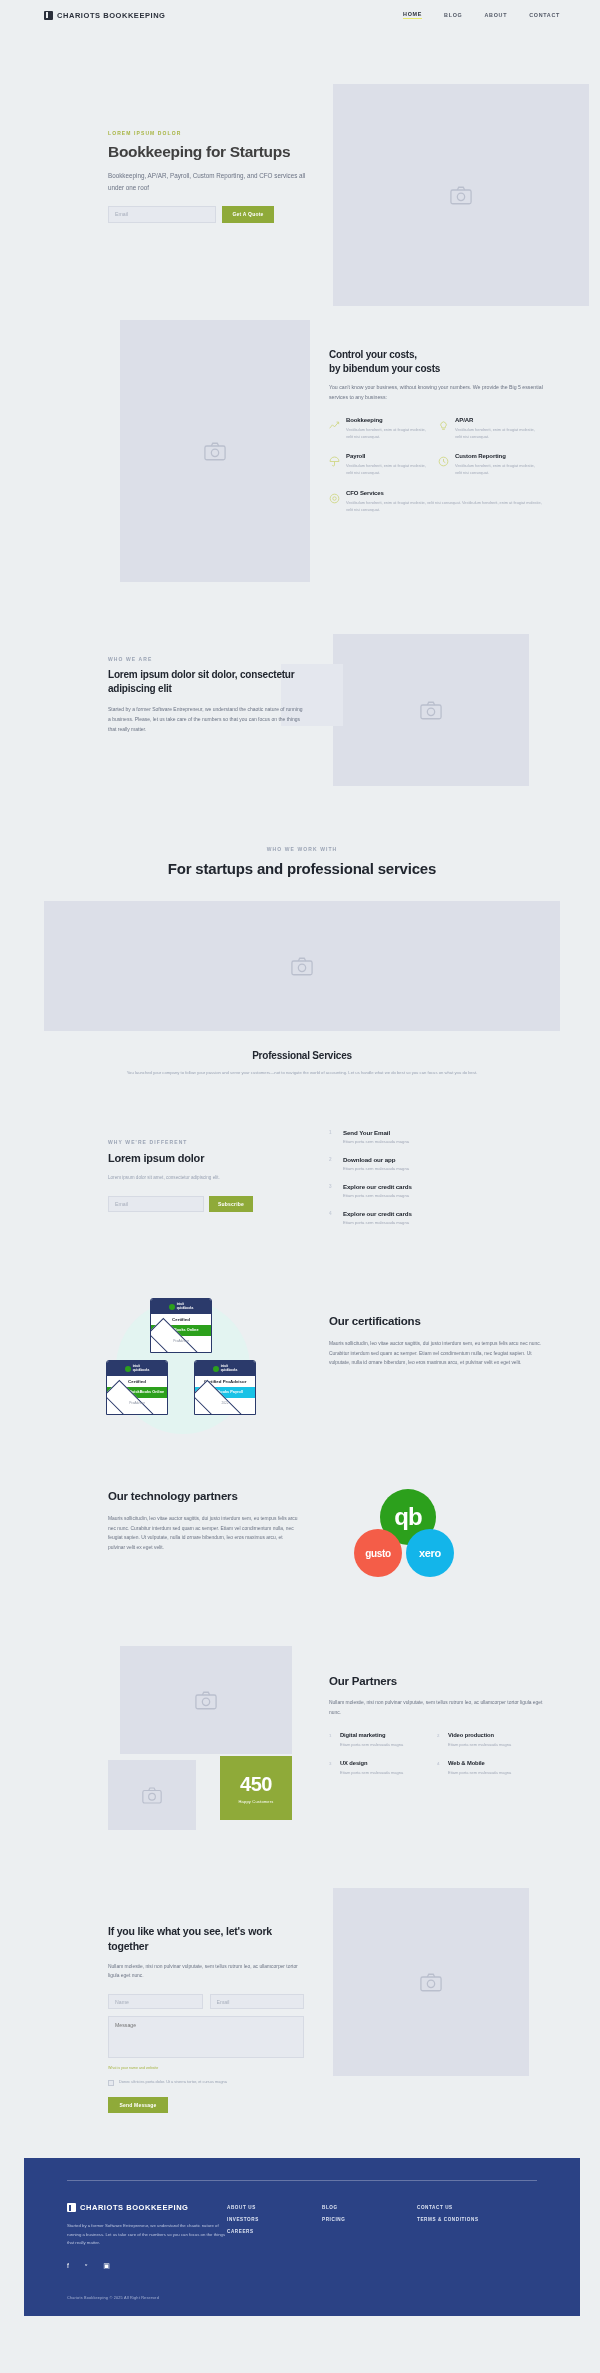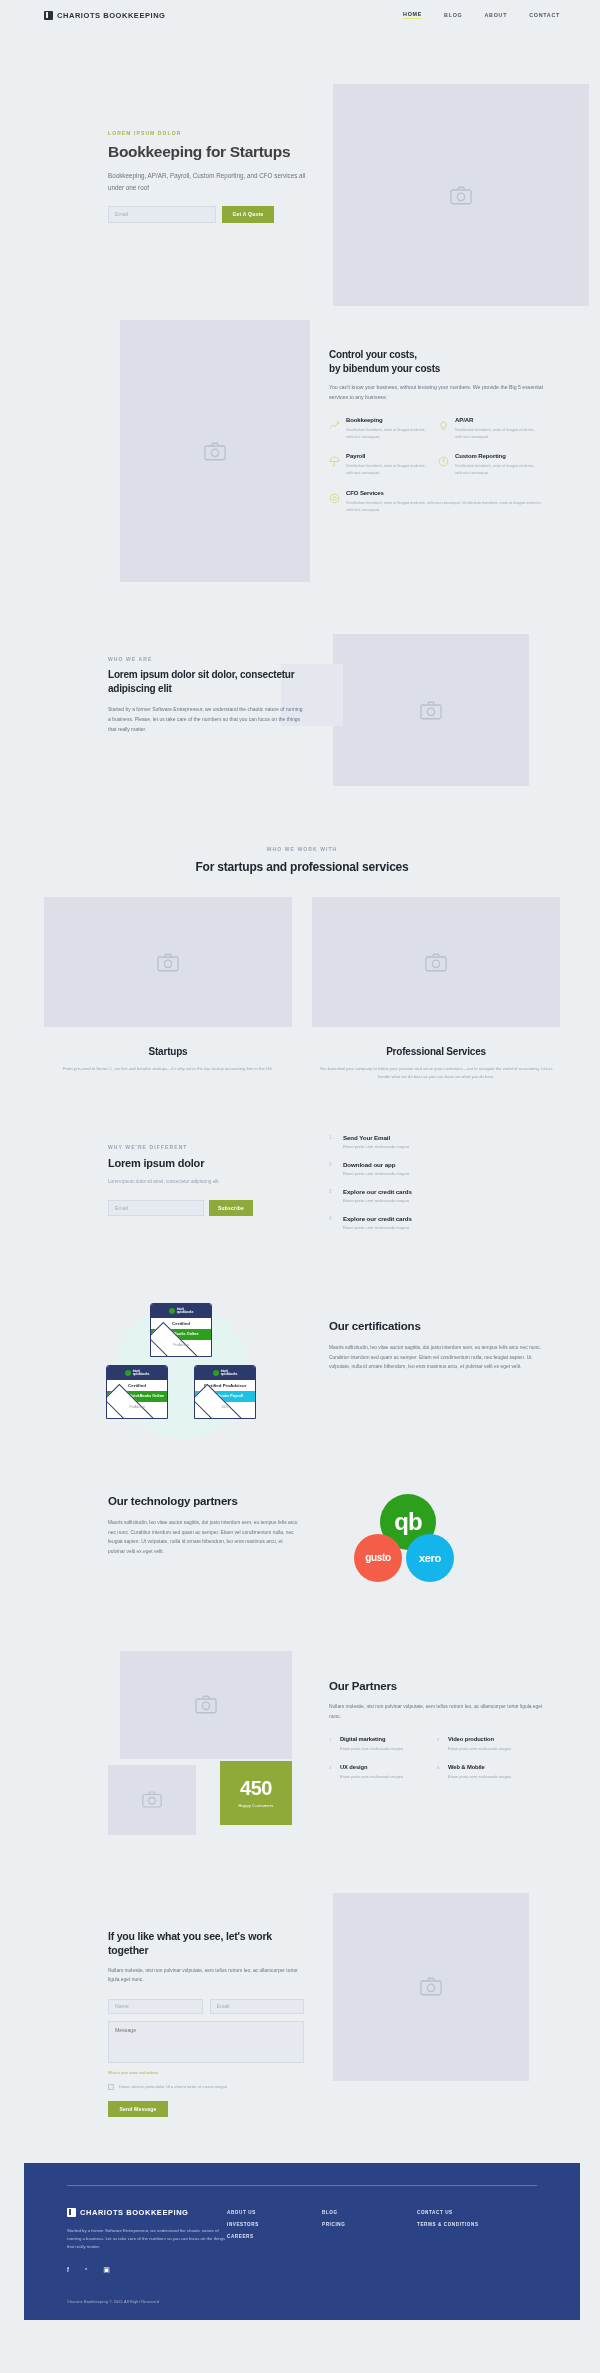--- a/index.html
+++ b/index.html
@@ -85,21 +85,21 @@
   
   .who { position: relative; height: 190px; margin-top: 36px; }
   .who-img-back { position: absolute; left: 309px; top: 18px; width: 196px; height: 152px; }
   .who-img-front { position: absolute; left: 257px; top: 48px; width: 62px; height: 62px; background: #e4e7ee; }
   .who-copy { position: absolute; left: 84px; top: 40px; width: 196px; }
   .who-copy h2 { margin: 6px 0 10px; }
   .who-copy .lead { font-size: 5px; line-height: 1.95; }
 
   
   .work { margin-top: 40px; text-align: center; }
-  .work h2 { margin-top: 7px; font-size: 12px; }
+  .work h2 { margin-top: 7px; font-size: 15px; }
   .work-grid { display: flex; gap: 20px; margin-top: 22px; }
   .work-card { flex: 1; }
   .work-card .ph { height: 130px; }
   .work-card h3 { margin-top: 19px; font-size: 10px; }
   .work-card .muted { margin-top: 8px; font-size: 4.2px; line-height: 1.95; padding: 0 6px; }
 
   
   .diff { position: relative; height: 135px; margin-top: 52px; }
   .diff-copy { position: absolute; left: 84px; top: 10px; width: 180px; }
   .diff-copy h2 { margin: 6px 0 8px; font-size: 11px; }
@@ -363,31 +363,20 @@
     <h2>For startups and professional services</h2>
     <div class="work-grid">
       <div class="work-card">
         <div class="ph">
           <svg width="22" height="19" viewBox="0 0 24 20" fill="none" stroke="#9199ad" stroke-width="1.4">
               <rect x="1" y="4" width="22" height="15" rx="2"></rect>
               <circle cx="12" cy="11.5" r="4"></circle>
               <path d="M8 4l1.5-3h5L16 4"></path>
             </svg>
         </div>
-        <h3>Startups</h3>
-        <div class="muted">From pre-seed to Series C, we live and breathe startups—it's why we're the top startup accounting firm in the US.</div>
-      </div>
-      <div class="work-card">
-        <div class="ph">
-          <svg width="22" height="19" viewBox="0 0 24 20" fill="none" stroke="#9199ad" stroke-width="1.4">
-              <rect x="1" y="4" width="22" height="15" rx="2"></rect>
-              <circle cx="12" cy="11.5" r="4"></circle>
-              <path d="M8 4l1.5-3h5L16 4"></path>
-            </svg>
-        </div>
         <h3>Professional Services</h3>
         <div class="muted">You launched your company to follow your passion and serve your customers—not to navigate the world of accounting. Let us handle what we do best so you can focus on what you do best.</div>
       </div>
     </div>
   </div>
 
   <div class="diff">
     <div class="diff-copy">
       <div class="eyebrow">WHY WE'RE DIFFERENT</div>
       <h2>Lorem ipsum dolor</h2>

